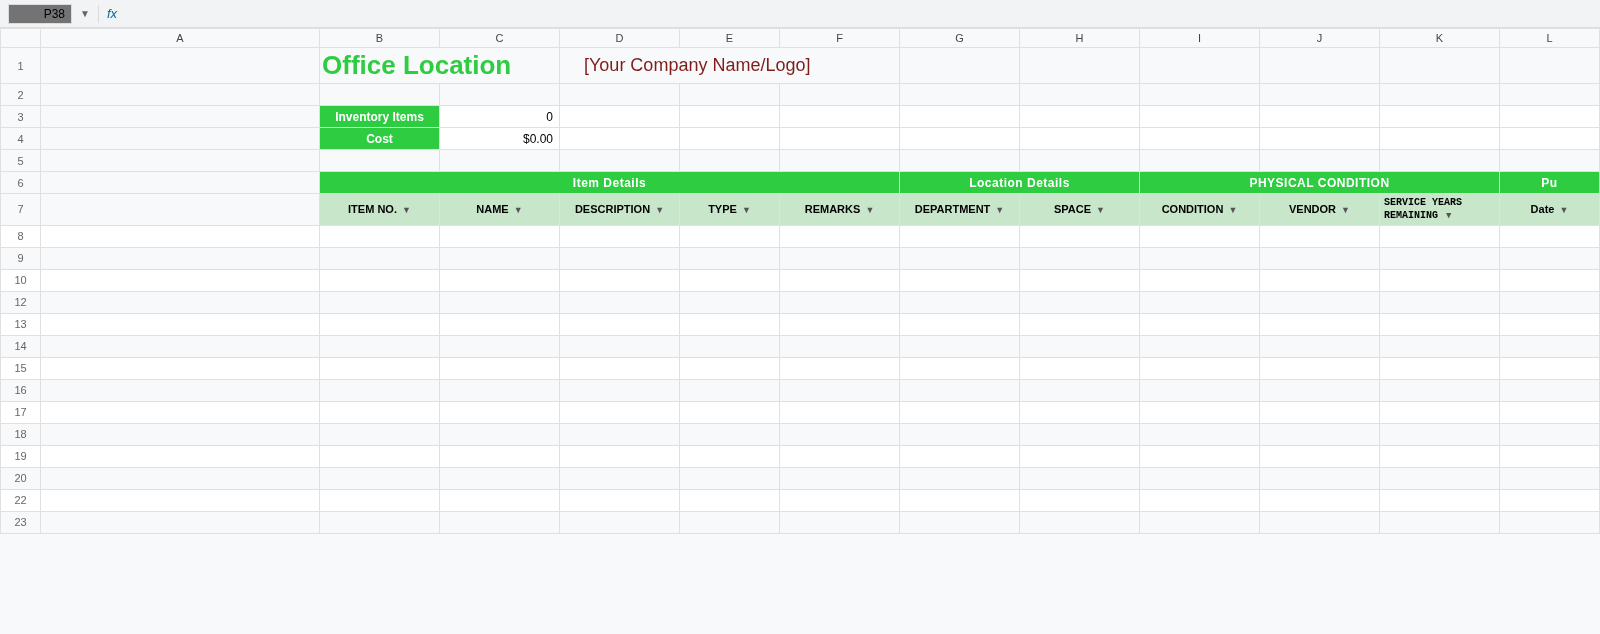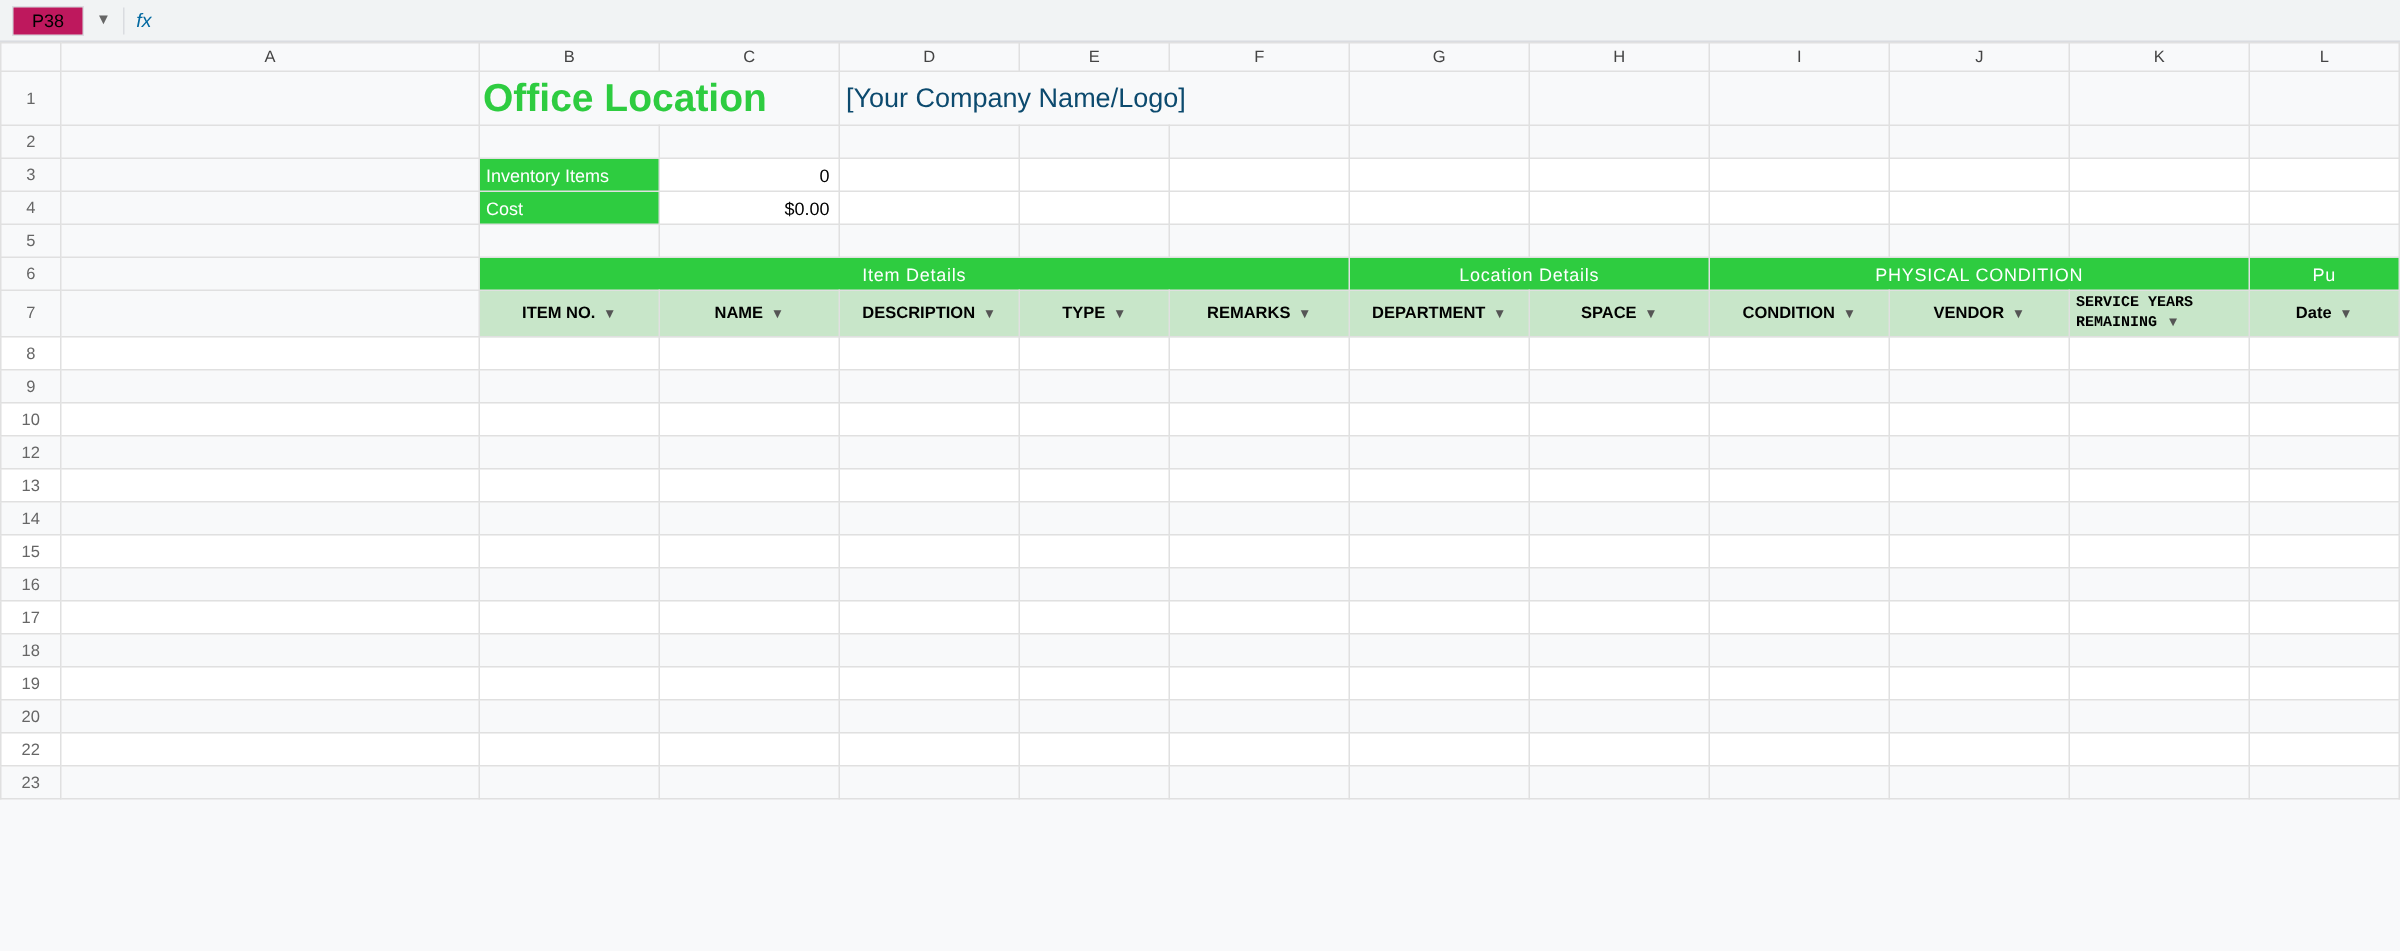--- a/index.html
+++ b/index.html
@@ -14,26 +14,26 @@
     .formula-bar {
       display: flex;
       align-items: center;
       height: 28px;
       background: #f1f3f4;
       border-bottom: 1px solid #dadce0;
       padding: 0 8px;
       gap: 8px;
     }
     .cell-ref {
-      width: 48px;
-      background: #be185d;
+      width: 64px;
+      background: #737373;
       border: 1px solid #dadce0;
       padding: 2px 6px;
       font-size: 12px;
-      text-align: center;
+      text-align: right;
     }
     .dropdown-arrow {
       font-size: 10px;
       color: #666;
     }
     .fx-label {
       color: #0369a1;
       font-size: 13px;
       font-style: italic;
     }
@@ -95,33 +95,34 @@
 
     
     .title-cell {
       background: #f8f9fa !important;
     }
 
     
     .summary-label {
       background: #2ecc40 !important;
       color: white !important;
-      font-weight: normal;
+      font-weight: bold;
+      text-align: center;
     }
     .summary-value {
       background: white !important;
       text-align: right;
       padding-right: 6px;
     }
 
     
     .group-header-green {
       background: #2ecc40 !important;
       color: white !important;
-      font-weight: normal;
+      font-weight: bold;
       text-align: center;
       font-size: 12px;
       letter-spacing: 0.5px;
     }
 
     
     .col-sub-header {
       background: #c8e6c9 !important;
       font-weight: bold;
       text-align: center;
@@ -146,21 +147,22 @@
     }
 
     .office-title {
       font-size: 26px;
       font-weight: bold;
       color: #2ecc40;
       font-family: Arial, sans-serif;
     }
     .company-placeholder {
       font-size: 18px;
-      color: #0c4a6e;
+      color: #7f1d1d;
+      margin-left: 20px;
     }
 
     .empty-row td {
       background: #f8f9fa !important;
       height: 22px;
     }
   </style>
 </head>
 <body>
 

